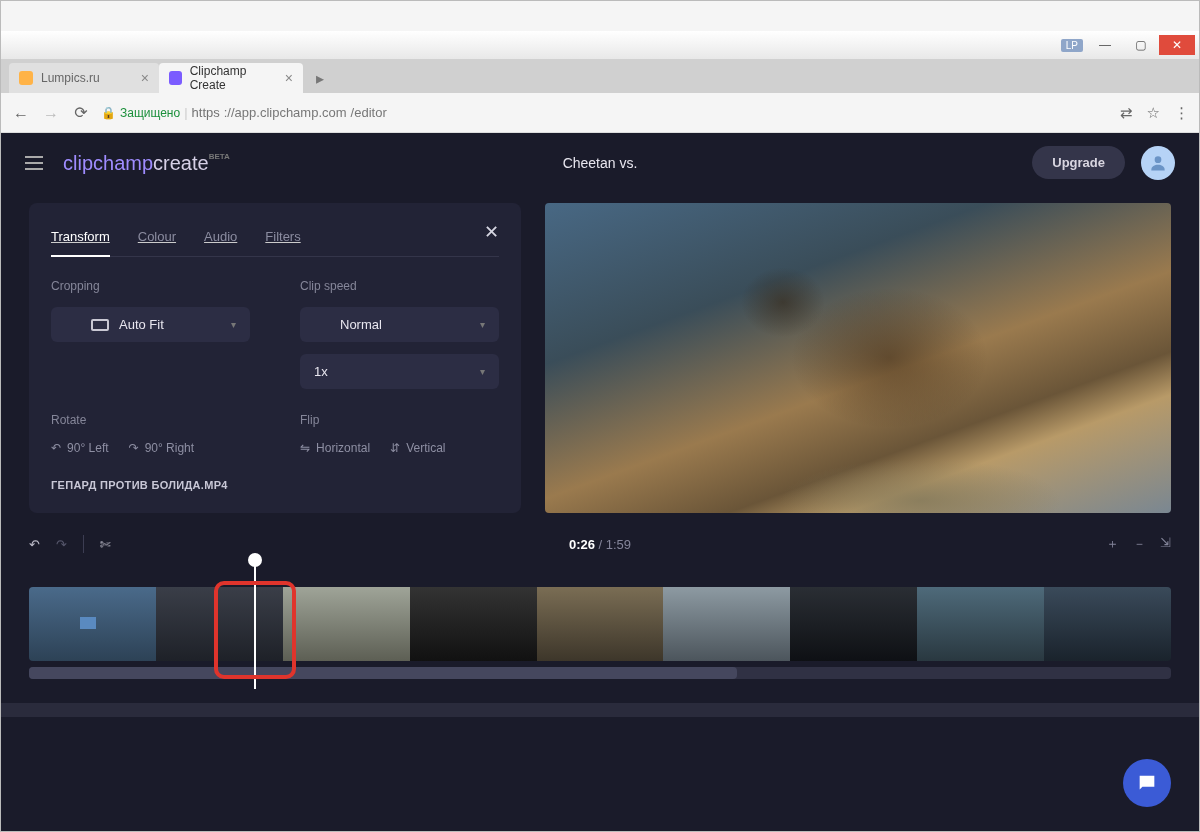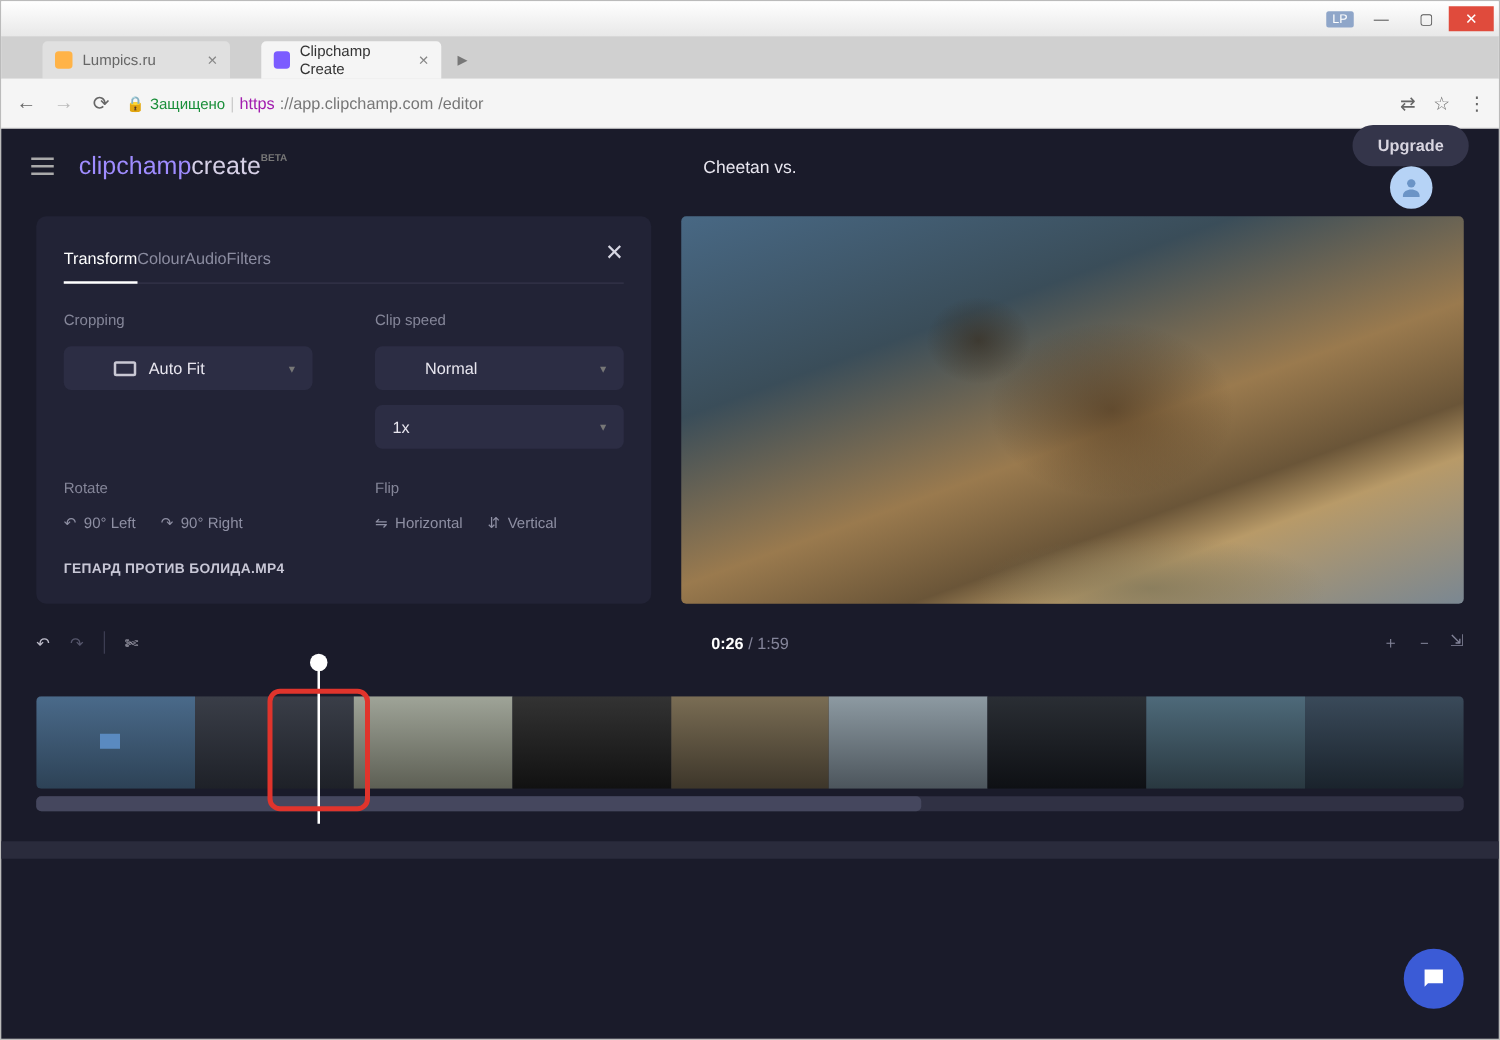--- a/index.html
+++ b/index.html
@@ -1,58 +1,58 @@
 <!DOCTYPE html>
 <html><head>
 <meta charset="utf-8">
 <style>
   * { box-sizing: border-box; margin: 0; padding: 0; }
   body { font-family: -apple-system, "Segoe UI", Arial, sans-serif; background:#fff; overflow:hidden; }
   .browser-chrome { width:1200px; height:832px; margin:0 auto; background:#f5f5f5; border:1px solid #bbb; display:flex; flex-direction:column; }
-  .titlebar { height:28px; background:linear-gradient(#fff,#e8e8e8); display:flex; align-items:center; justify-content:flex-end; padding-right:4px; gap:0; }
+  .titlebar { height:28px; background:linear-gradient(#fff,#e8e8e8); display:flex; align-items:center; justify-content:flex-end; padding-right:4px; gap:0;margin-top:30px; }
   .win-badge { margin-right:auto; margin-left:8px; font-size:10px; color:#888;}
   .lp-box { background:#8fa6c9; color:#fff; font-size:10px; padding:1px 5px; border-radius:2px; margin-right:4px;}
   .win-btn { width:36px; height:20px; display:flex; align-items:center; justify-content:center; font-size:12px; color:#555; }
   .win-btn.close { background:#e04b3c; color:#fff; }
   .tabstrip { height:34px; background:#d0d0d0; display:flex; align-items:flex-end; padding-left:8px; gap:0; }
-  .tab { height:30px; display:flex; align-items:center; padding:0 10px; font-size:12px; gap:8px; border-radius:4px 4px 0 0;margin-left:25px; }
+  .tab { height:30px; display:flex; align-items:center; padding:0 10px; font-size:12px; gap:8px; border-radius:4px 4px 0 0; }
   .tab.inactive { background:#e0e0e0; color:#666; width:150px;}
   .tab.active { background:#f5f5f5; color:#333; width:144px;}
   .tab-favicon { width:14px; height:14px; border-radius:3px; }
   .tab-favicon.l { background:#ffb347;}
   .tab-favicon.c { background:#7b5cff;}
   .tab-close { margin-left:auto; font-size:14px; color:#888;}
   .newtab { width:22px; height:22px; margin-left:6px; margin-bottom:4px; display:flex; align-items:center; justify-content:center; color:#777;}
   .addrbar { height:40px; background:#f5f5f5; display:flex; align-items:center; padding:0 10px; gap:10px; border-bottom:1px solid #ddd;}
   .nav-ico { color:#666; font-size:16px; width:20px; text-align:center; }
   .nav-ico.dis { color:#bbb;}
   .url { font-size:13px; color:#555; display:flex; align-items:center; gap:4px;}
   .url .secure { color:#1a8f3a; font-size:12px;}
-  .url .proto { color:#a21caf;}
+  .url .proto { color:#737373;}
   .url .rest { color:#777;}
   .addr-right { margin-left:auto; display:flex; gap:14px; color:#666; font-size:15px;}
   .viewport { flex:1; background:#1a1b2a; display:flex; flex-direction:column; color:#ccc; position:relative;}
   .app-header { height:60px; display:flex; align-items:center; padding:0 24px; gap:20px;}
   .hamburger { display:flex; flex-direction:column; gap:4px; width:18px;}
   .hamburger span { height:2px; background:#aaa;}
   .logo { font-size:20px; font-weight:500; }
   .logo .c1 { color:#9f8cff;}
   .logo .c2 { color:#d6d0e6; font-weight:300;}
   .logo sup { font-size:8px; color:#777; vertical-align:top;font-weight:bold;}
   .proj-title { position:absolute; left:50%; transform:translateX(-50%); color:#e8e6ef; font-size:14px;}
-  .hdr-right { margin-left:auto; display:flex; align-items:center; flex-direction:column;}
+  .hdr-right { margin-left:auto; display:flex; align-items:flex-start; gap:16px;}
   .btn-oval { padding:9px 20px; border-radius:22px; font-size:13px; font-weight:600; }
   .btn-upgrade { background:#34354a; color:#d8d5e0;}
   .btn-export { background:transparent; border:1px solid #55566b; color:#e8e6ef;}
   .avatar { width:34px; height:34px; border-radius:50%; background:#b6d3f6; display:flex; align-items:center; justify-content:center;}
   .avatar svg { width:20px; height:20px; fill:#6b94c6;}
   .mid { display:flex; padding:10px 28px 16px; gap:24px;}
   .panel { flex:0 0 492px; background:#222336; border-radius:8px; padding:16px 22px 12px; position:relative;}
   .panel-close { position:absolute; top:18px; right:22px; color:#d6d6e2; font-size:18px;}
-  .tabs { display:flex; border-bottom:1px solid #34354a; padding-bottom:12px; margin-top:10px;}
+  .tabs { display:flex; gap:28px; border-bottom:1px solid #34354a; padding-bottom:12px; margin-top:10px;text-decoration:underline;}
   .ptab { font-size:13px; color:#8b8ca0;}
   .ptab.active { color:#fff; position:relative;}
   .ptab.active::after { content:""; position:absolute; left:0; right:0; bottom:-13px; height:2px; background:#fff;}
   .sect { margin-top:22px; display:flex; gap:50px;}
   .col { flex:1;}
   .label { font-size:12px; color:#858699; margin-bottom:14px;}
   .dd-row { display:flex; gap:12px;flex-direction:column;}
   .dd { background:#2c2d44; border-radius:6px; padding:10px 14px; display:flex; align-items:center; gap:10px; font-size:13px; color:#e8e6ef;}
   .dd.flex { flex:1;padding-left:40px;}
   .dd .chev { margin-left:auto; color:#777; font-size:10px;}

